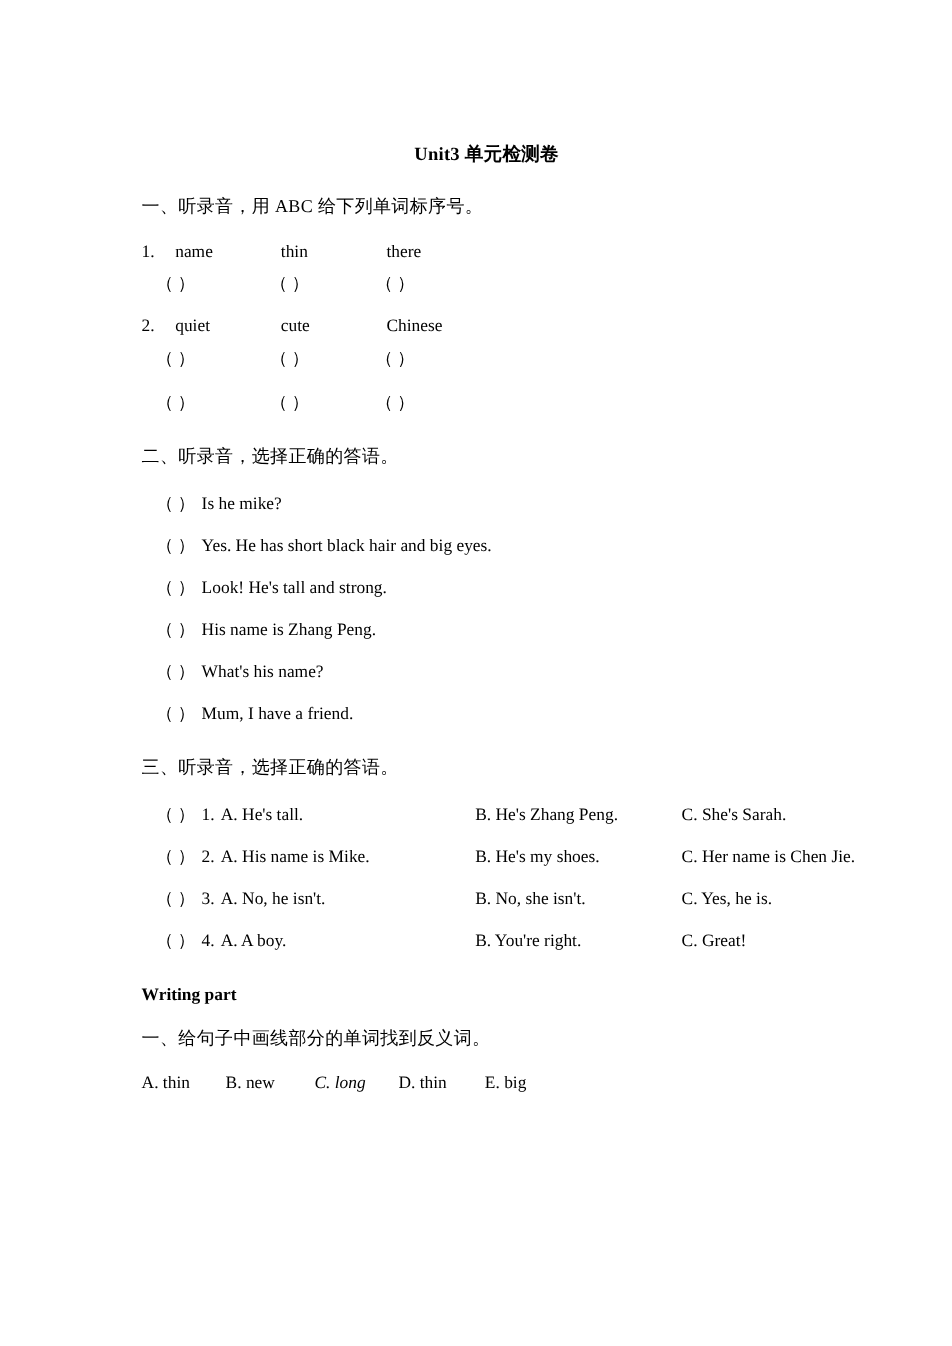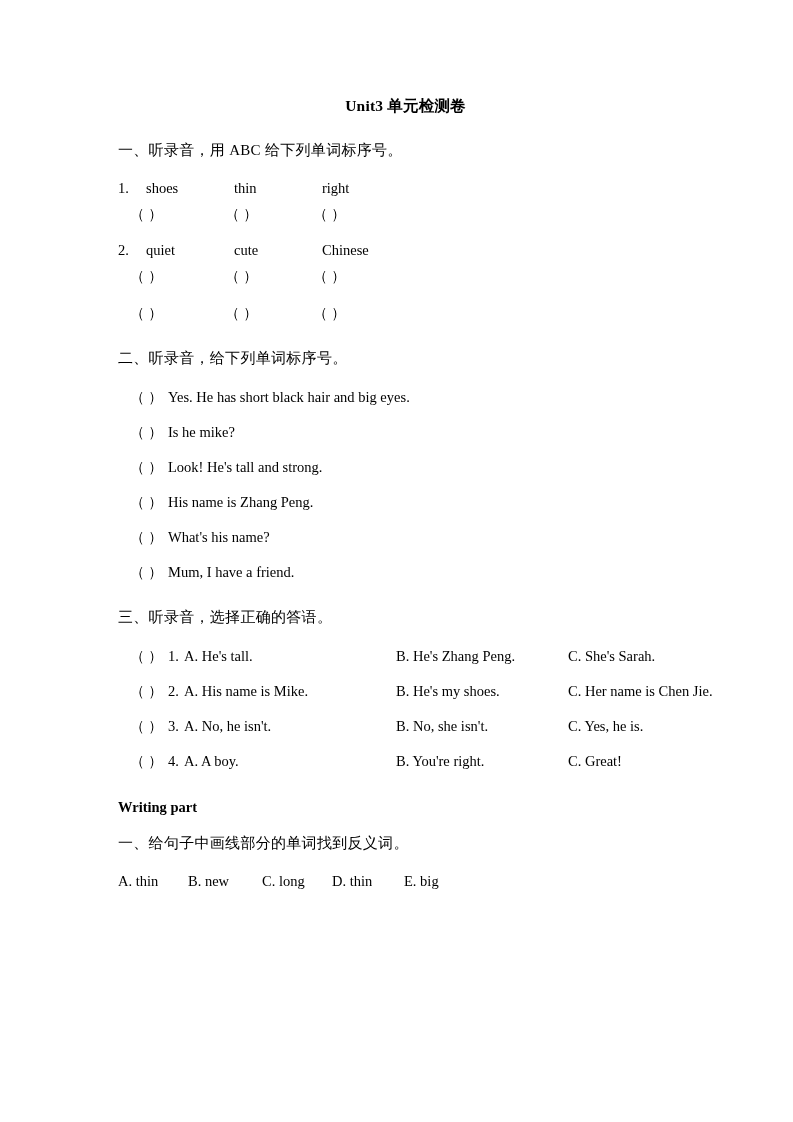--- a/index.html
+++ b/index.html
@@ -14,20 +14,21 @@
     color: #000000;
     position: relative;
     overflow: hidden;
   }
   .page {
     position: relative;
     width: 793px;
     height: 858px;
     box-sizing: border-box;
     padding: 96px 100px 0 118px;
+    margin-top: 22px;
   }
   .doc-title {
     font-family: "Liberation Serif", serif;
     font-weight: bold;
     font-size: 15.5px;
     text-align: center;
     margin: 0 0 24px 0;
     letter-spacing: 0.2px;
   }
   .section-label {
@@ -100,60 +101,60 @@
   .opt-row {
     font-size: 14.5px;
     margin: 0;
     white-space: nowrap;
   }
   .opt-row .opt {
     display: inline-block;
   }
   .o1 { width: 70px; }
   .o2 { width: 74px; }
-  .o3 { width: 70px; }
+  .o3 { width: 70px; font-style: italic; }
   .o4 { width: 72px; }
   .q-heading.mt { margin-top: 26px; }
   .section-label.mt { margin-top: 28px; }
 </style>
 </head>
 <body>
 
 <div class="page">
 
   <div class="doc-title">Unit3  单元检测卷</div>
 
 
   <div class="q-heading">一、听录音，用 ABC 给下列单词标序号。</div>
 
   <div class="word-row">
-    <span class="num">1.</span><span class="w w1">shoes</span><span class="w w2">thin</span><span class="w">right</span>
+    <span class="num">1.</span><span class="w w1">name</span><span class="w w2">thin</span><span class="w">there</span>
   </div>
   <div class="paren-row">
     <span class="p p1">（    ）</span><span class="p p2">（    ）</span><span class="p">（    ）</span>
   </div>
 
   <div class="word-row">
     <span class="num">2.</span><span class="w w1">quiet</span><span class="w w2">cute</span><span class="w">Chinese</span>
   </div>
   <div class="paren-row">
     <span class="p p1">（    ）</span><span class="p p2">（    ）</span><span class="p">（    ）</span>
   </div>
 
   <div class="paren-row">
     <span class="p p1">（    ）</span><span class="p p2">（    ）</span><span class="p">（    ）</span>
   </div>
 
-  <div class="q-heading mt">二、听录音，给下列单词标序号。</div>
+  <div class="q-heading mt">二、听录音，选择正确的答语。</div>
 
   <div class="sent-row">
-    <span class="blank">（    ）</span><span>Yes. He has short black hair and big eyes.</span>
+    <span class="blank">（    ）</span><span>Is he mike?</span>
   </div>
   <div class="sent-row">
-    <span class="blank">（    ）</span><span>Is he mike?</span>
+    <span class="blank">（    ）</span><span>Yes. He has short black hair and big eyes.</span>
   </div>
   <div class="sent-row">
     <span class="blank">（    ）</span><span>Look! He's tall and strong.</span>
   </div>
   <div class="sent-row">
     <span class="blank">（    ）</span><span>His name is Zhang Peng.</span>
   </div>
   <div class="sent-row">
     <span class="blank">（    ）</span><span>What's his name?</span>
   </div>

